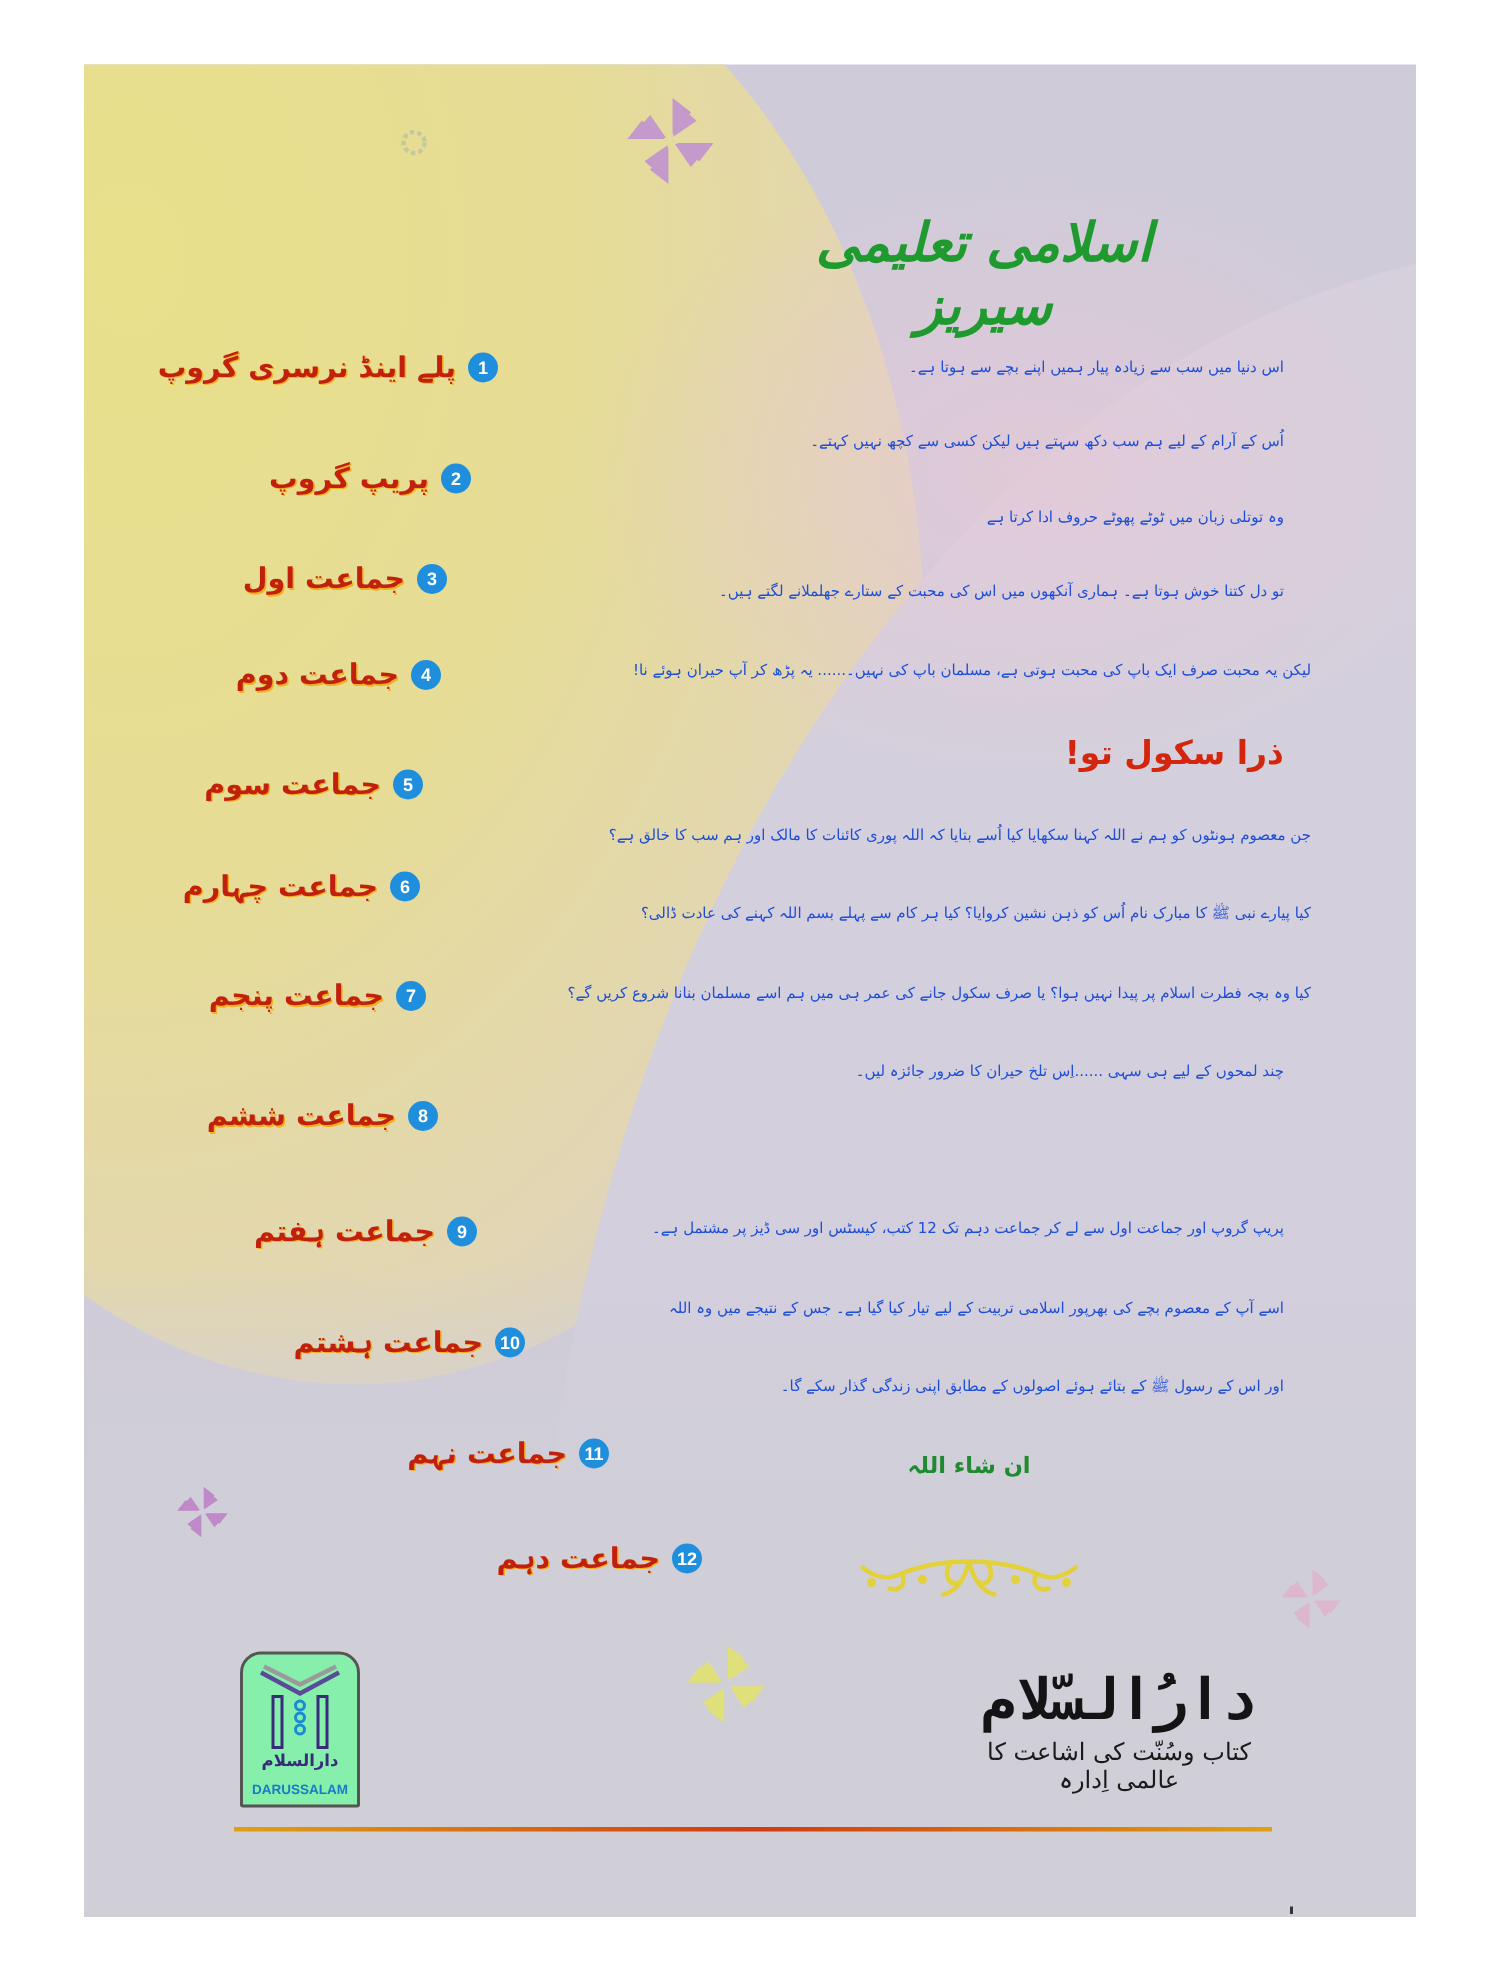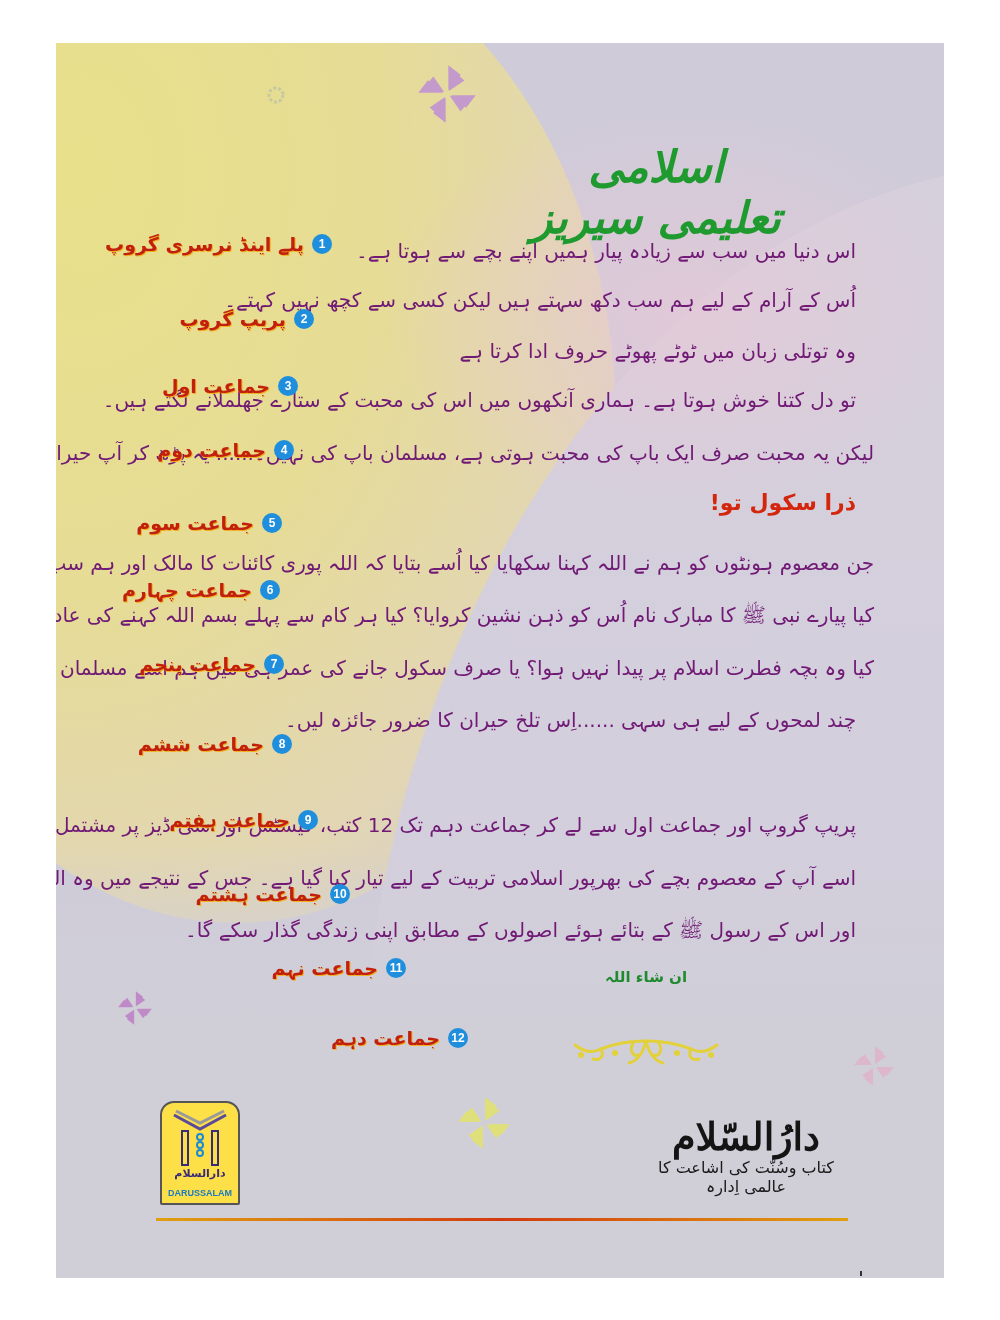--- a/index.html
+++ b/index.html
@@ -14,50 +14,50 @@
              background:radial-gradient(ellipse at center, rgba(232,200,215,0.7) 0%, rgba(220,200,220,0) 70%); }
   .bg-arc { position:absolute; left:300px; top:120px; width:1400px; height:2000px; border-radius:50%;
             background:linear-gradient(180deg,#d6d0dc 0%, #d2cedc 50%, #cfcdd8 100%); }
   .bg-bottom { position:absolute; left:0; top:800px; width:888px; height:435px;
                background:linear-gradient(180deg, rgba(207,205,216,0) 0%, #d0cfd8 40%); }
 
   .pinwheel { position:absolute; }
   .pinwheel svg { display:block; }
 
   .title { position:absolute; left:470px; top:98px; width:260px; text-align:center;
-           direction:rtl; font-family:"DejaVu Serif", serif; font-style:italic; font-size:44px;
+           direction:rtl; font-family:"DejaVu Serif", serif; font-style:italic; font-size:36px;
            color:#1f9a2f; font-weight:bold; }
 
   .body-text { position:absolute; right:88px; direction:rtl; text-align:center;
-               font-family:"DejaVu Sans", sans-serif; font-size:20px; color:#701a75; white-space:nowrap; }
+               font-family:"DejaVu Sans", sans-serif; font-size:10px; color:#1d4ed8; white-space:nowrap; }
 
   .subheading { position:absolute; right:88px; top:447px; direction:rtl;
                 font-family:"DejaVu Sans", sans-serif; font-size:22px; font-weight:bold; color:#d4260c; }
 
   .inshallah { position:absolute; left:530px; top:925px; width:120px; text-align:center; direction:rtl;
                font-family:"DejaVu Sans", sans-serif; font-size:15px; color:#1f8a2f; font-weight:bold; }
 
   .grade { position:absolute; display:flex; align-items:center; direction:rtl; gap:8px; }
   .grade .num { width:20px; height:20px; border-radius:50%; background:#1f8fdd; color:#fff;
                 font-family:"Liberation Sans", sans-serif; font-weight:bold; font-size:12px;
                 display:flex; align-items:center; justify-content:center; flex:0 0 auto; }
   .grade .lbl { font-family:"DejaVu Sans", sans-serif; font-weight:bold; font-size:19px;
                 color:#c2200f; text-shadow:1px 1px 0 #f0b020; white-space:nowrap;margin-left:37px; }
 
   .ornament { position:absolute; left:515px; top:992px; }
 
   .logo-box { position:absolute; left:104px; top:1058px; width:76px; height:100px;
-              border:2px solid #555; border-radius:14px 14px 2px 2px; background:#fde047;
+              border:2px solid #555; border-radius:14px 14px 2px 2px; background:#86efac;
               display:flex; flex-direction:column; align-items:center; justify-content:flex-end; }
   .logo-box svg { position:absolute; top:6px; left:6px; }
   .logo-caption { font-family:"Liberation Sans", sans-serif; font-weight:bold; font-size:9px;
                   color:#1a7ac6; margin-bottom:5px; position:relative; }
 
   .publisher { position:absolute; left:585px; top:1075px; width:210px; direction:rtl; text-align:center; }
-  .publisher .name { font-family:Liberation Serif, serif; font-size:38px; color:#141414; font-weight:bold; line-height:1; }
+  .publisher .name { font-family:Liberation Mono, monospace; font-size:38px; color:#141414; font-weight:bold; line-height:1; }
   .publisher .tag { font-family:"DejaVu Sans", sans-serif; font-size:16px; color:#1a1a1a; margin-top:2px; }
 
   .rule { position:absolute; left:100px; top:1175px; width:692px; height:3px;
           background:linear-gradient(90deg,#e0a010 0%, #d23a10 50%, #e0a010 100%); }
   .speck { position:absolute; left:804px; top:1228px; width:2px; height:5px; background:#333; }
 </style>
 </head>
 <body>
 
 <div class="page">

